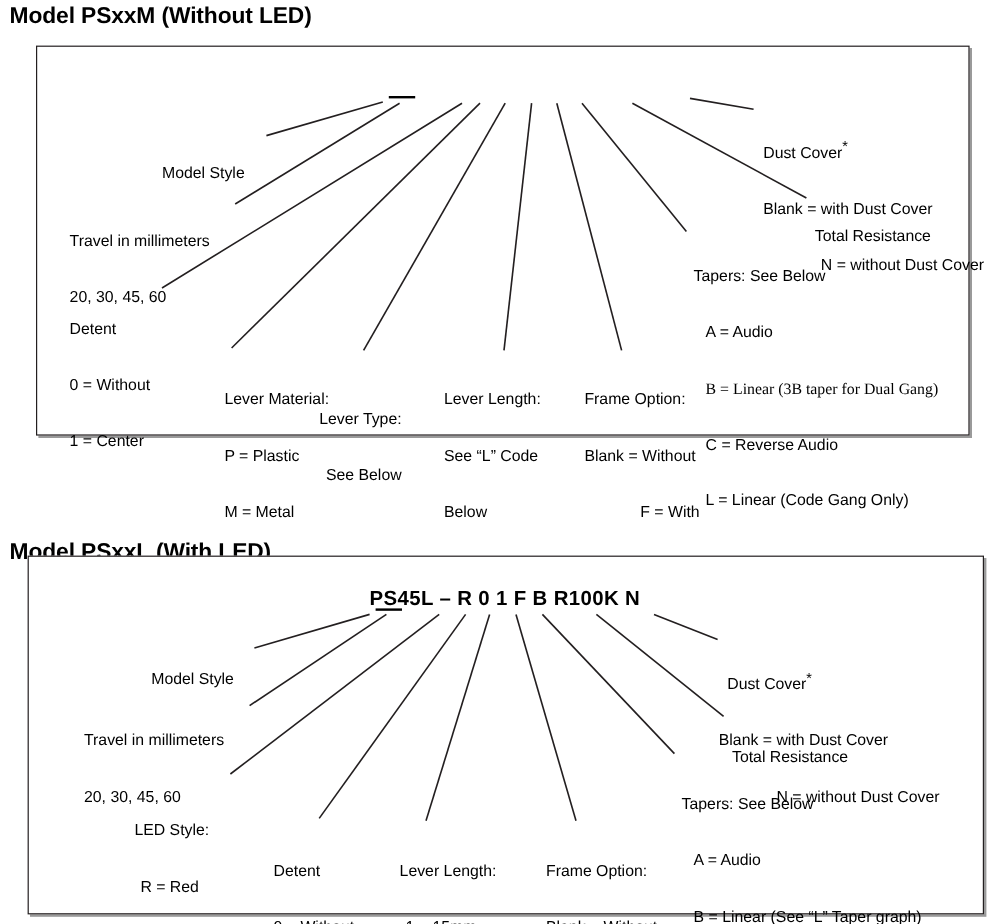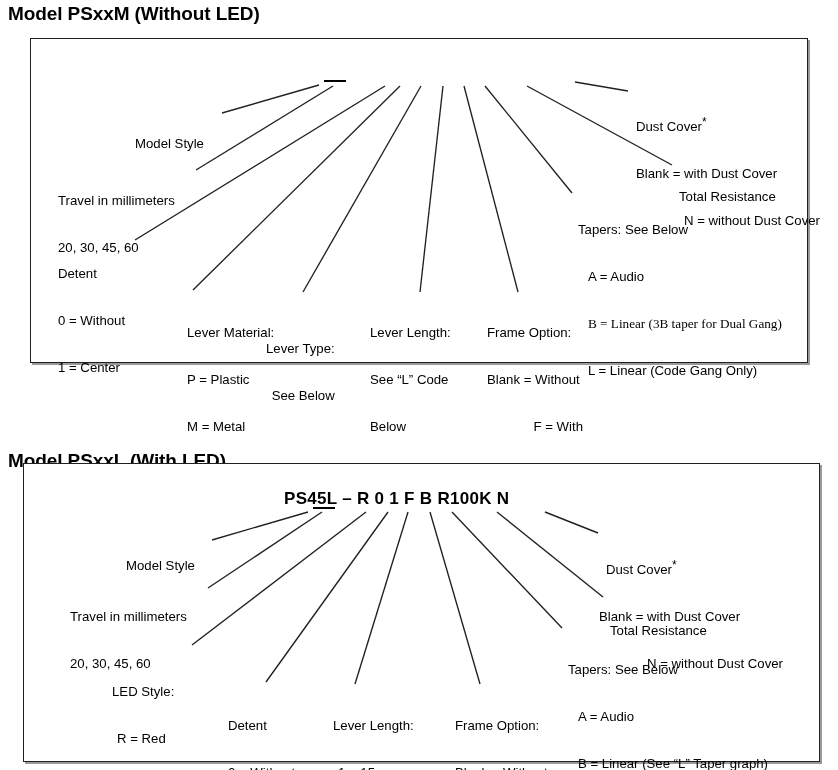--- a/index.html
+++ b/index.html
@@ -136,38 +136,39 @@
   <div class="callout left" style="left:487px; top:294px;">
     <span class="ln">Frame Option:</span>
     <span class="ln">Blank = Without</span>
     <span class="ln" style="text-align:right; display:block; width:96px;">F = With</span>
   </div>
 
   <div class="callout left" style="left:578px; top:191px;">
     <span class="ln">Tapers: See Below</span>
     <span class="ln" style="padding-left:10px;">A = Audio</span>
     <span class="ln" style="padding-left:10px;font-family:Liberation Serif, serif;">B = Linear (3B taper for Dual Gang)</span>
+    <span class="ln" style="padding-left:10px;">C = Reverse Audio</span>
     <span class="ln" style="padding-left:10px;">L = Linear (Code Gang Only)</span>
   </div>
 
   <div class="callout left" style="left:679px; top:158px;">
     <span class="ln">Total Resistance</span>
   </div>
 
   <div class="callout left" style="left:636px; top:84px;">
     <span class="ln"><span>Dust Cover</span><span class="asterisk">*</span></span>
     <span class="ln">Blank = with Dust Cover</span>
     <span class="ln" style="display:block; width:184px; text-align:right;">N = without Dust Cover</span>
   </div>
 
   <div class="section-title" style="left:8px; top:408px;margin-top:42px;">Model PSxxL (With LED)</div>
 
   <div class="diagram-box" style="left:23px; top:463px; width:797px; height:299px;"></div>
 
-  <div class="partnumber" style="left:284px; top:489px;">PS45L – R 0 1 F B R100K N</div>
+  <div class="partnumber" style="left:308px; top:489px;">PS45L – R 0 1 F B R100K N</div>
   <div class="pn-underline" style="left:313px; top:507px; width:22px;"></div>
 
   <svg class="leaders">
 
     <line x1="212" y1="540" x2="308" y2="512"></line>
 
     <line x1="208" y1="588" x2="322" y2="512"></line>
 
     <line x1="192" y1="645" x2="366" y2="512"></line>
 

